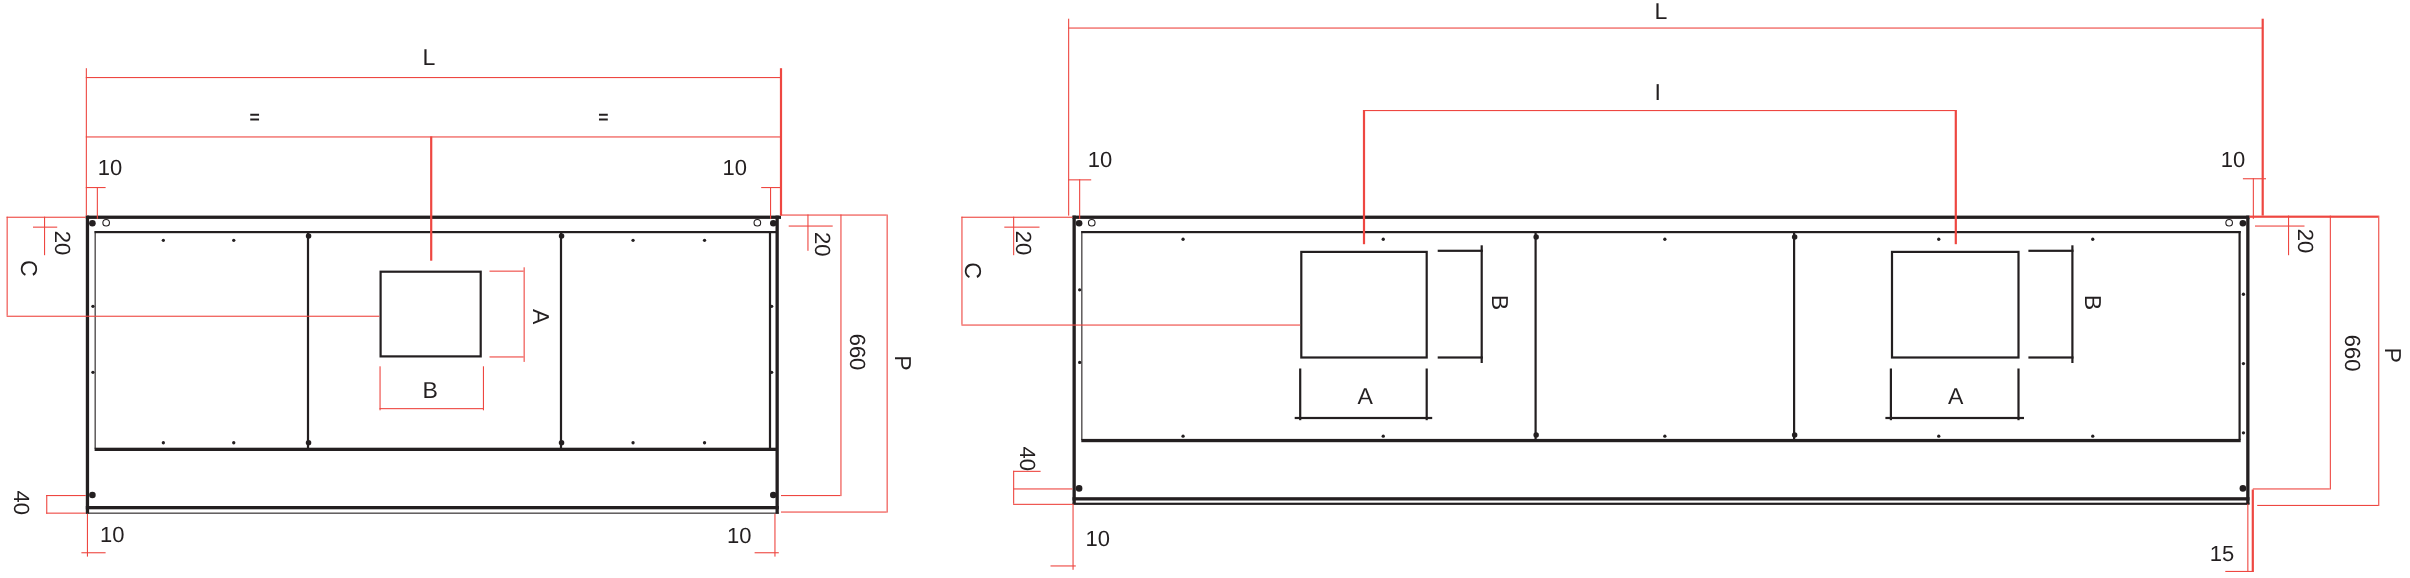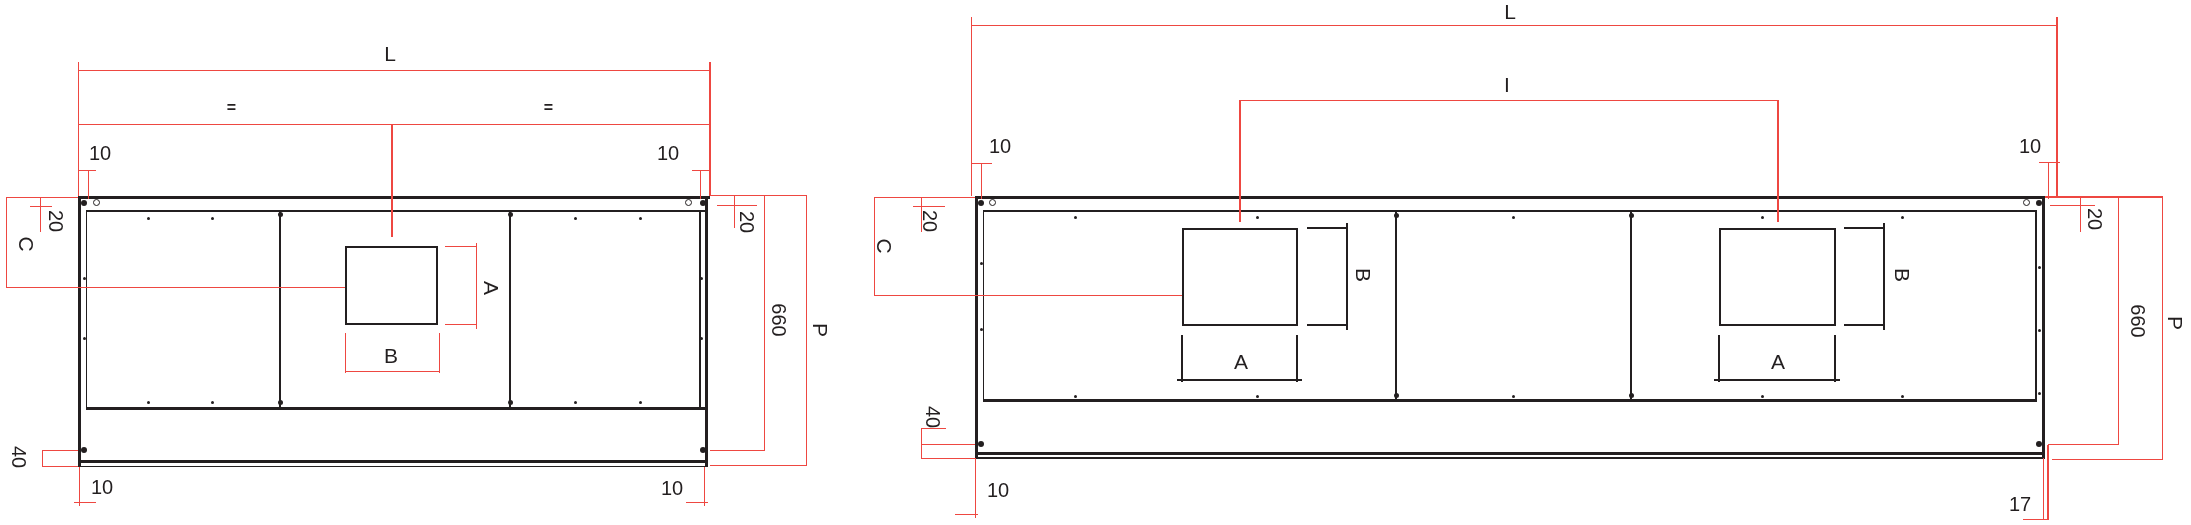--- a/index.html
+++ b/index.html
@@ -213,16 +213,16 @@
     <span class="lbl rot f21" style="left:884px;top:246px">C</span>
     <span class="lbl rot" style="left:2095px;top:219px">20</span>
     <span class="lbl rot f21" style="left:1363px;top:275px">B</span>
     <span class="lbl f21" style="left:1241px;top:361px">A</span>
     <span class="lbl rot f21" style="left:1902px;top:275px">B</span>
     <span class="lbl f21" style="left:1778px;top:361px">A</span>
     <span class="lbl rot" style="left:2138px;top:321px">660</span>
     <span class="lbl rot f21" style="left:2175px;top:323px">P</span>
     <span class="lbl rot" style="left:933px;top:417px">40</span>
     <span class="lbl" style="left:998px;top:490px">10</span>
-    <span class="lbl" style="left:2020px;top:504px">17</span>
+    <span class="lbl" style="left:2020px;top:504px">15</span>
   </div>
 
 </div>
 
 </body></html>

